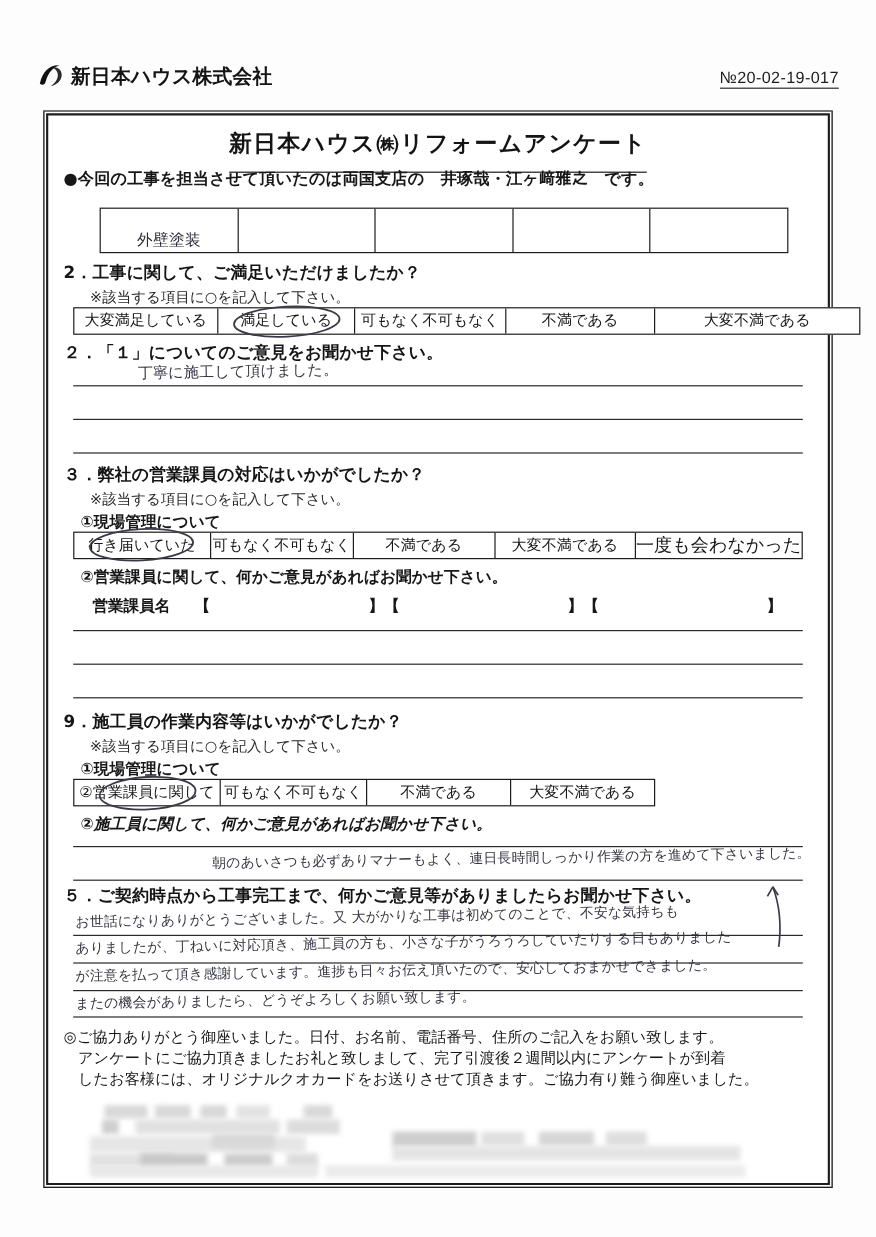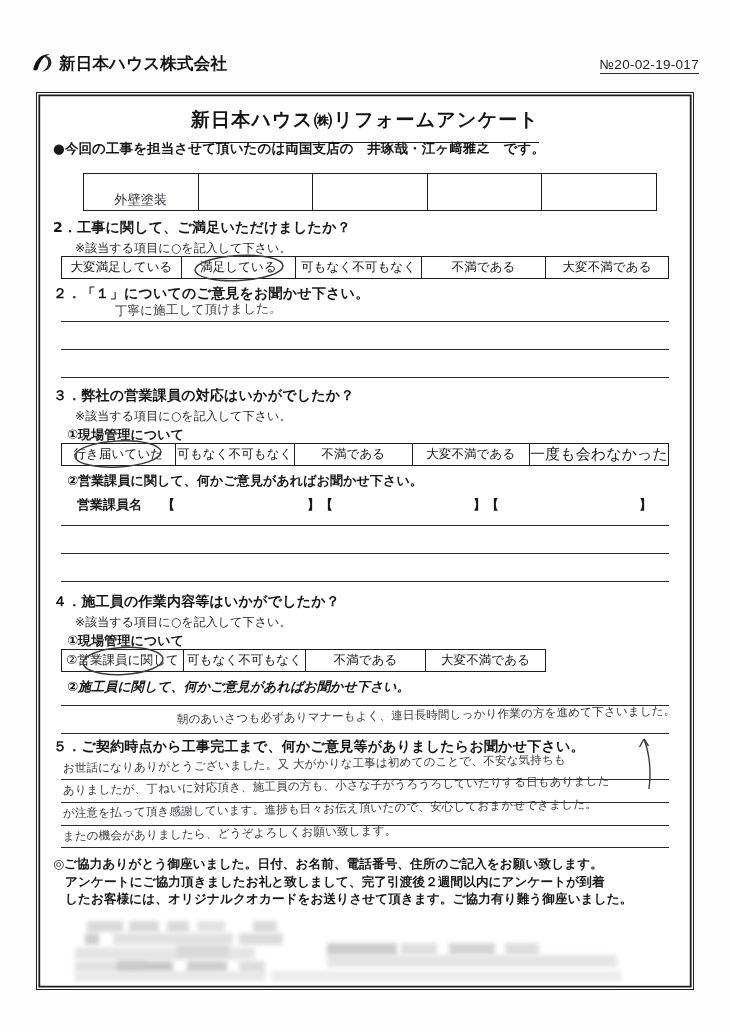--- a/index.html
+++ b/index.html
@@ -254,21 +254,20 @@
   
   .closing {
     position: absolute;
     left: 16px;
     right: 14px;
     top: 762px;
     font-size: 12.6px;
     line-height: 17.5px;
     color: #181818;
     letter-spacing: 0.1px;
-    font-weight: bold;
   }
   .closing .l2, .closing .l3 { padding-left: 12px; }
 
   
   .redact-area {
     position: absolute;
     left: 20px;
     top: 826px;
     width: 614px;
     height: 62px;
@@ -327,21 +326,21 @@
           <span class="hand"></span>
         </div>
         <div class="work-cell">
           <span class="hand"></span>
         </div>
       </div>
 
       <div class="q-title jp" style="top:126px;">2．工事に関して、ご満足いただけましたか？</div>
       <div class="q-note jp" style="top:147px;">※該当する項目に○を記入して下さい。</div>
 
-      <div class="opt-table" style="top:163px; left:24px; width:608px;">
+      <div class="opt-table" style="top:163px; left:24px; width:656px;">
         <div class="opt-cell" style="width:120px;">
           <span>大変満足している</span>
         </div>
         <div class="opt-cell" style="width:114px;">
           <span>満足している</span>
           <span class="circle-mark">
             <svg viewBox="0 0 100 30" xmlns="http://www.w3.org/2000/svg">
                 <ellipse cx="50" cy="15" rx="44" ry="12.5"></ellipse>
               </svg>
           </span>
@@ -403,21 +402,21 @@
         <span class="br-close">】</span>
         <span class="br-open">【</span>
         <span style="display:inline-block; width:140px;"></span>
         <span class="br-close">】</span>
       </div>
 
       <div class="rule" style="top:432px;"></div>
       <div class="rule" style="top:460px;"></div>
       <div class="rule" style="top:488px;"></div>
 
-      <div class="q-title jp" style="top:500px;">４．施工員の作業内容等はいかがでしたか？</div>
+      <div class="q-title jp" style="top:500px;">9．施工員の作業内容等はいかがでしたか？</div>
       <div class="q-note jp" style="top:521px;">※該当する項目に○を記入して下さい。</div>
       <div class="q-sub jp" style="top:539px;">①現場管理について</div>
 
       <div class="opt-table" style="top:556px; left:24px; width:485px;">
         <div class="opt-cell" style="width:122px;">
           <span>②営業課員に関して</span>
           <span class="circle-mark">
             <svg viewBox="0 0 100 30" xmlns="http://www.w3.org/2000/svg">
                 <ellipse cx="50" cy="15" rx="40" ry="13.5"></ellipse>
               </svg>

